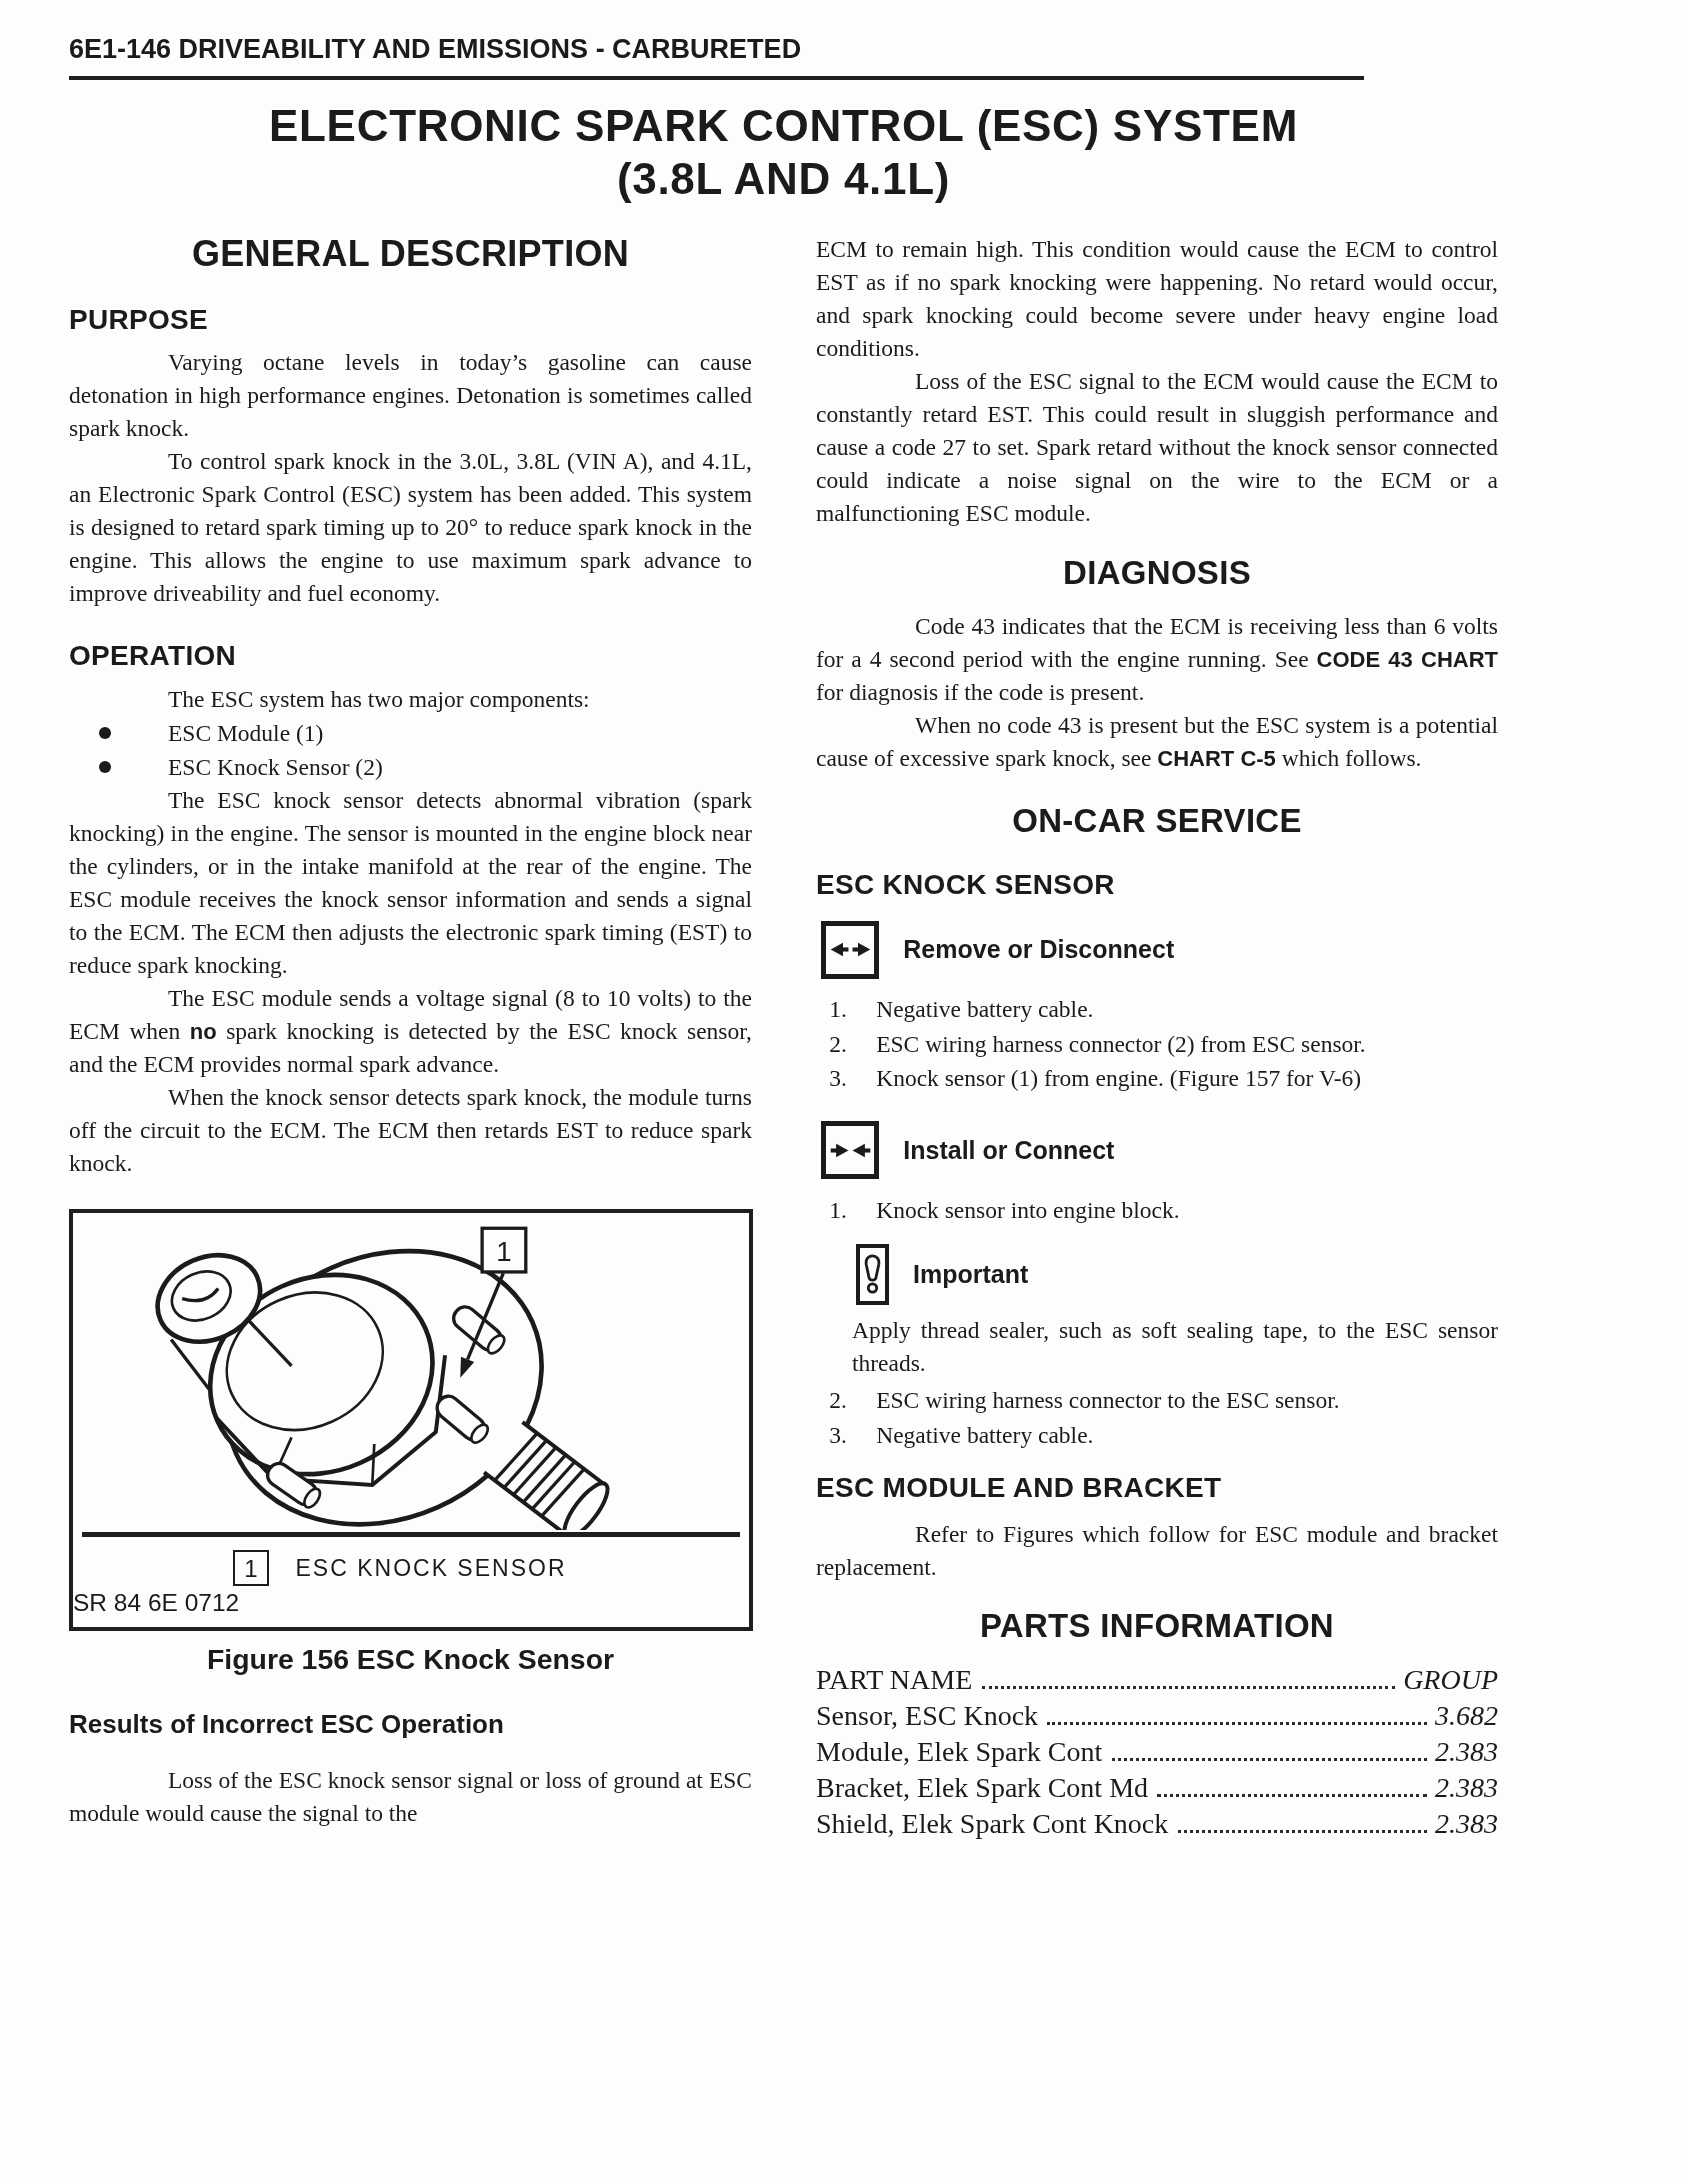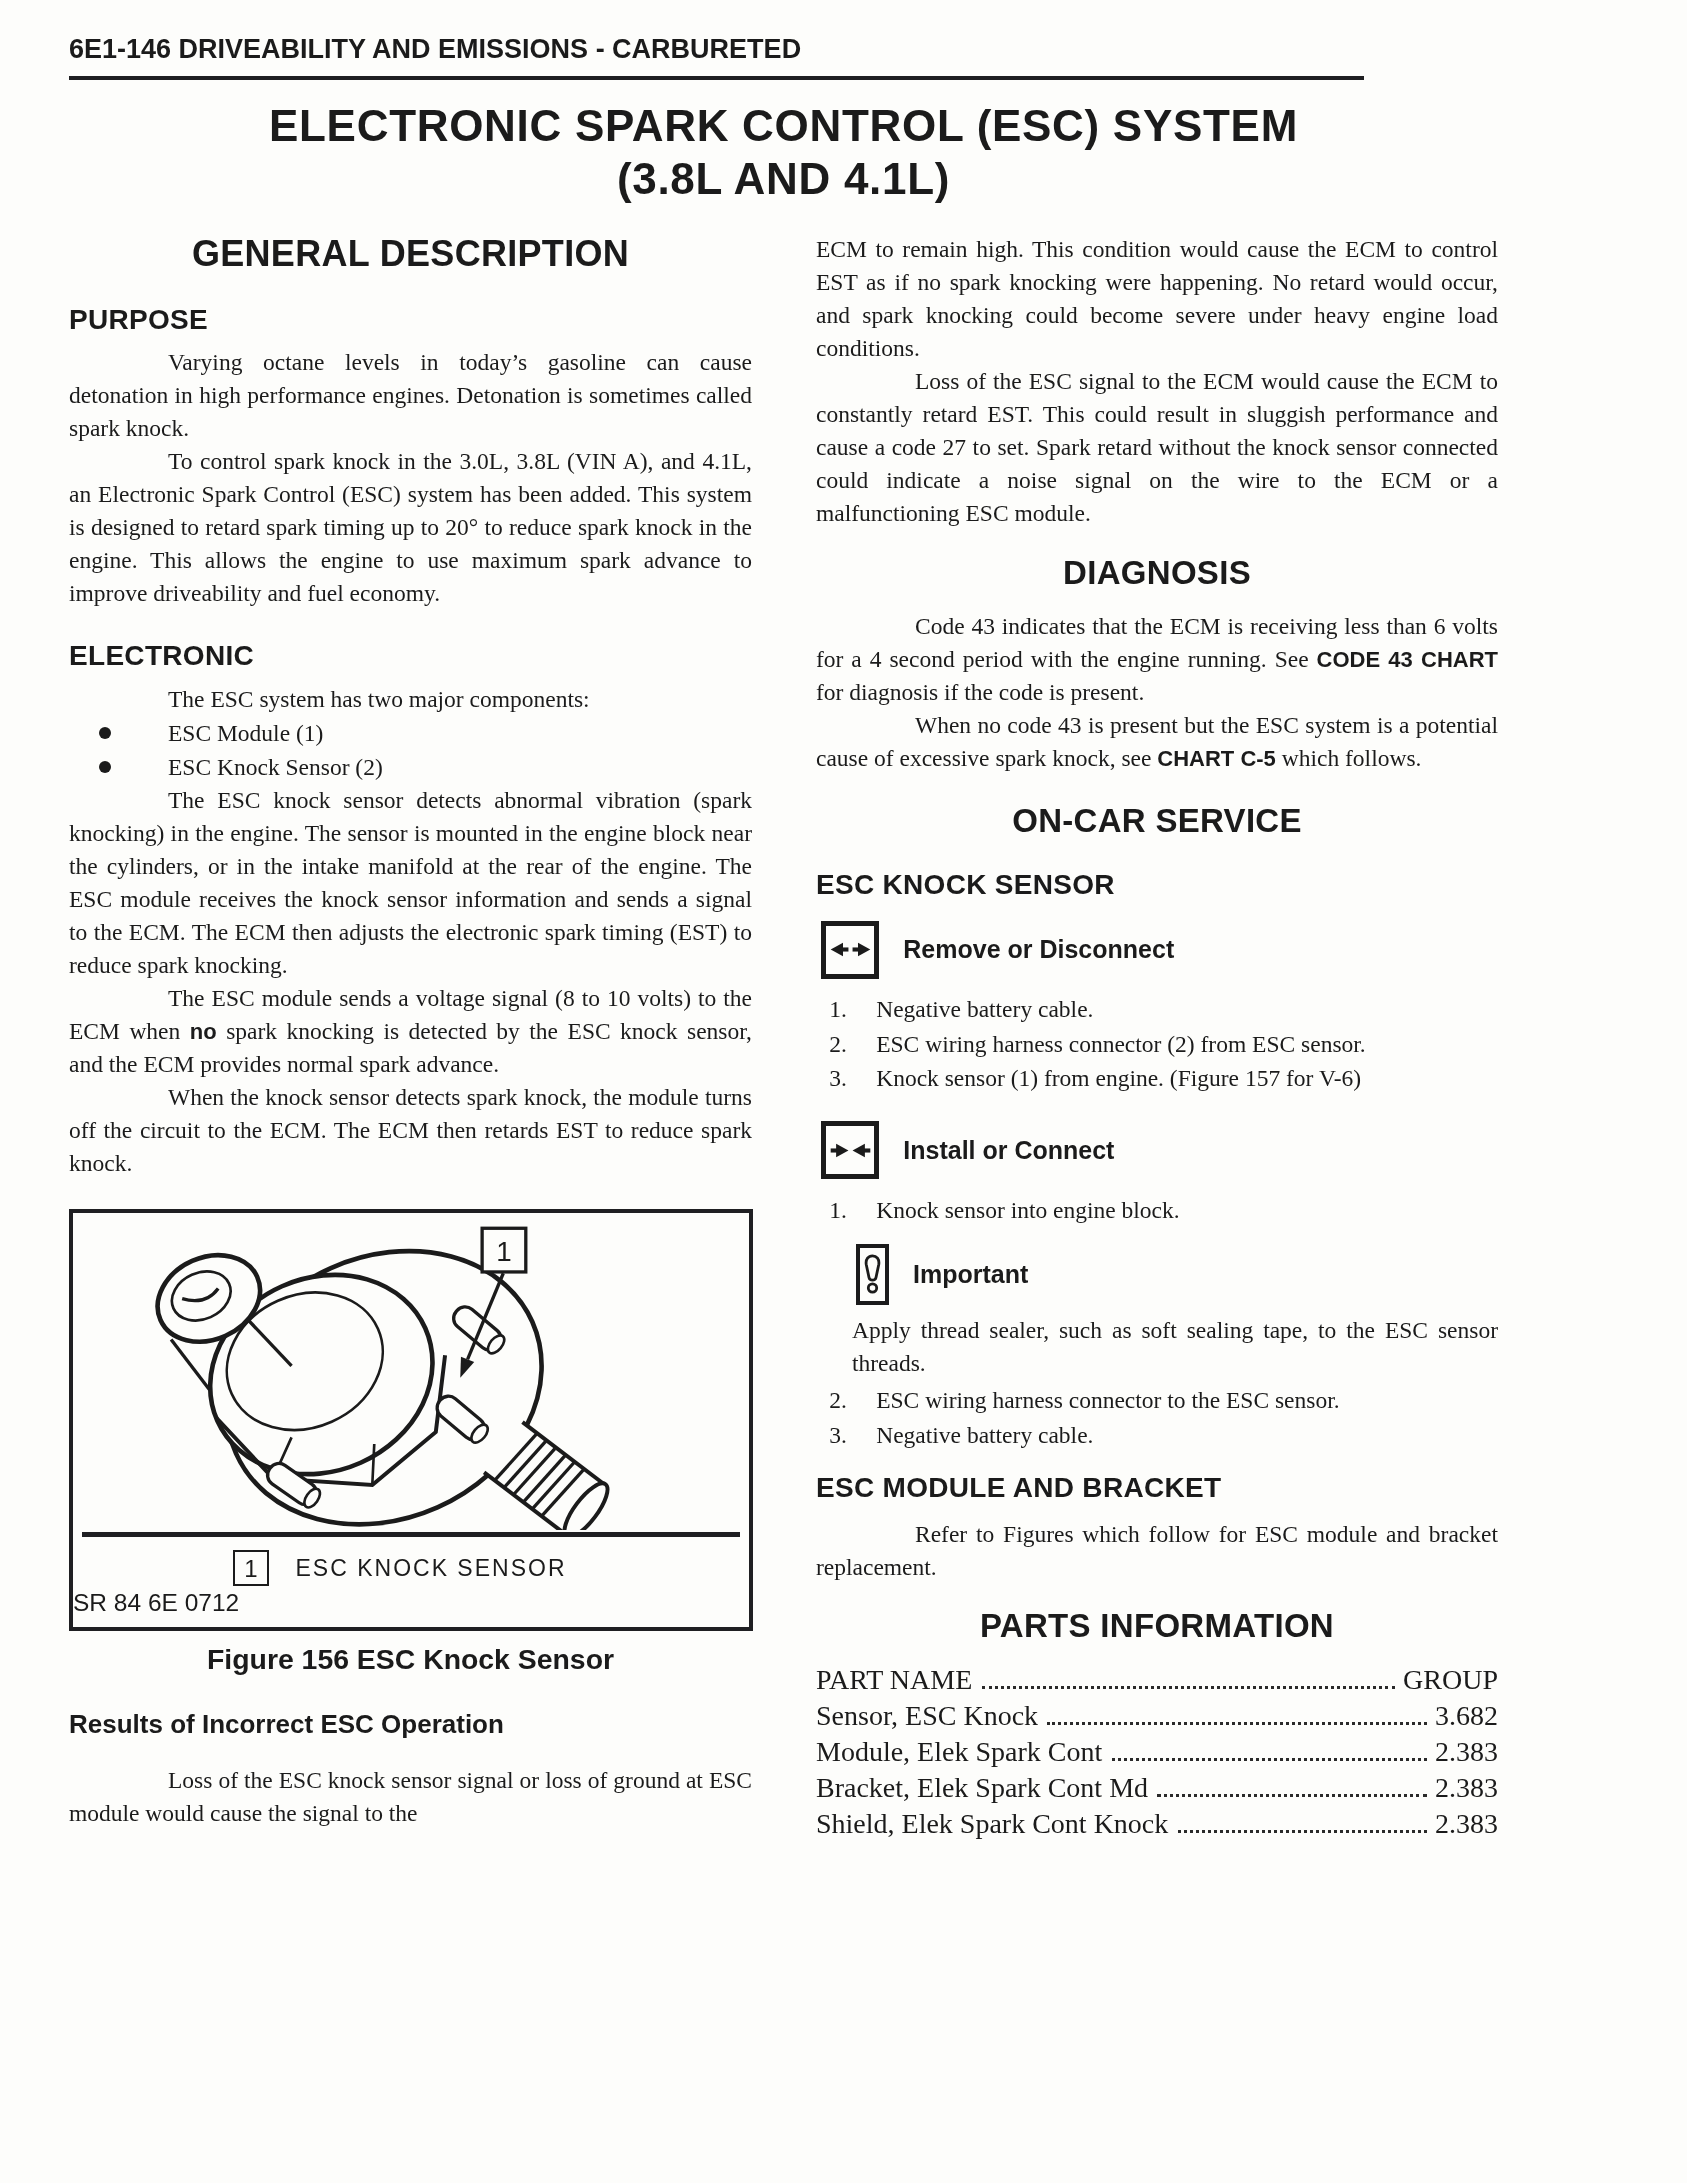--- a/index.html
+++ b/index.html
@@ -106,21 +106,21 @@
   .fig-caption {
     font-family: "Liberation Sans", sans-serif; font-weight: bold;
     font-size: 28.4px; text-align: center; margin-top: 12px;
   }
 
   
   .parts { margin-top: 17px; font-size: 28px; }
   .parts-row { display: flex; align-items: baseline; line-height: 36px; }
   .parts-name { flex: none; }
   .leader { flex: 1; border-bottom: 3.3px dotted #2a2a2a; margin: 0 8px 6.6px 9.3px; }
-  .parts-group { flex: none; }
+  .parts-group { flex: none; font-style: italic; }
   .mt-operation { margin-top: 30px; margin-bottom: 10.6px; }
   .mt-results { margin-top: 33px; margin-bottom: 24px; }
   .mt-diagnosis { margin: 24px 0 18.5px 0; }
   .mt-oncar { margin: 26.5px 0 0 0; }
   .mt-knock { margin-top: 29px; }
   .mt-module { margin-top: 20px; margin-bottom: 14.6px; }
   .mt-parts { margin: 22.5px 0 4px 0; }
 
   svg text { font-family: "Liberation Sans", sans-serif; }
 </style>
@@ -140,21 +140,21 @@
   <div class="columns">
 
     <div class="col">
 
       <h2 class="center-head gd-head">GENERAL DESCRIPTION</h2>
 
       <h3 class="sub-head" style="margin-bottom:10.6px">PURPOSE</h3>
       <p class="body-p indent">Varying octane levels in today’s gasoline can cause detonation in high performance engines. Detonation is sometimes called spark knock.</p>
       <p class="body-p indent">To control spark knock in the 3.0L, 3.8L (VIN A), and 4.1L, an Electronic Spark Control (ESC) system has been added. This system is designed to retard spark timing up to 20° to reduce spark knock in the engine. This allows the engine to use maximum spark advance to improve driveability and fuel economy.</p>
 
-      <h3 class="sub-head mt-operation">ELECTRONIC</h3>
+      <h3 class="sub-head mt-operation">OPERATION</h3>
       <p class="body-p indent">The ESC system has two major components:</p>
 
       <div class="bullet-row">
         <span class="bullet-dot"></span>
         <span class="bullet-txt">ESC Module (1)</span>
       </div>
       <div class="bullet-row">
         <span class="bullet-dot"></span>
         <span class="bullet-txt">ESC Knock Sensor (2)</span>
       </div>

